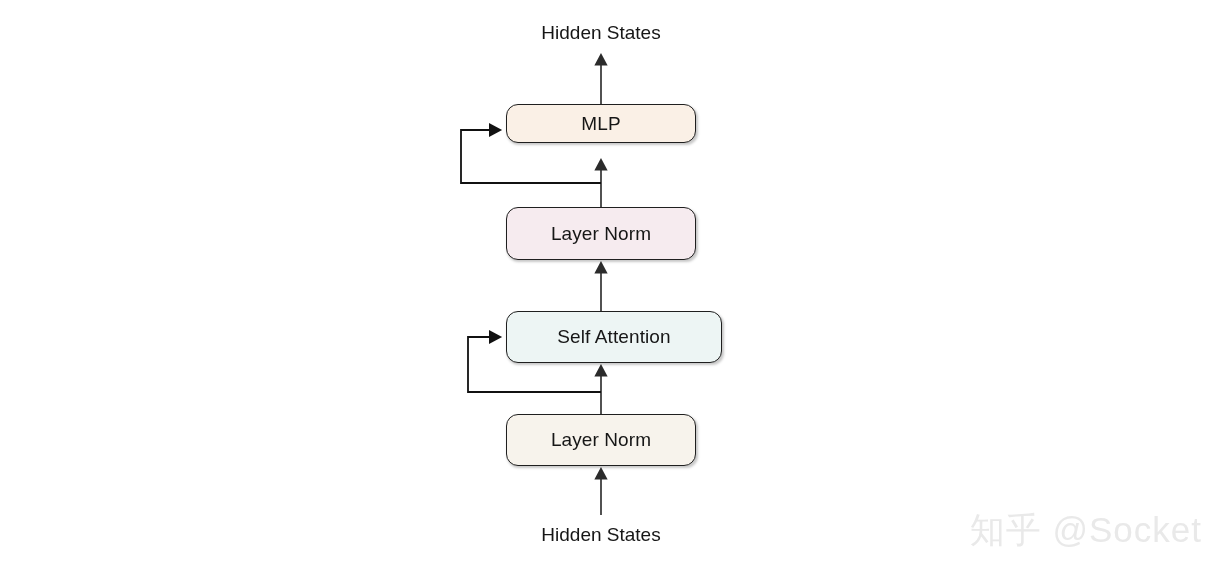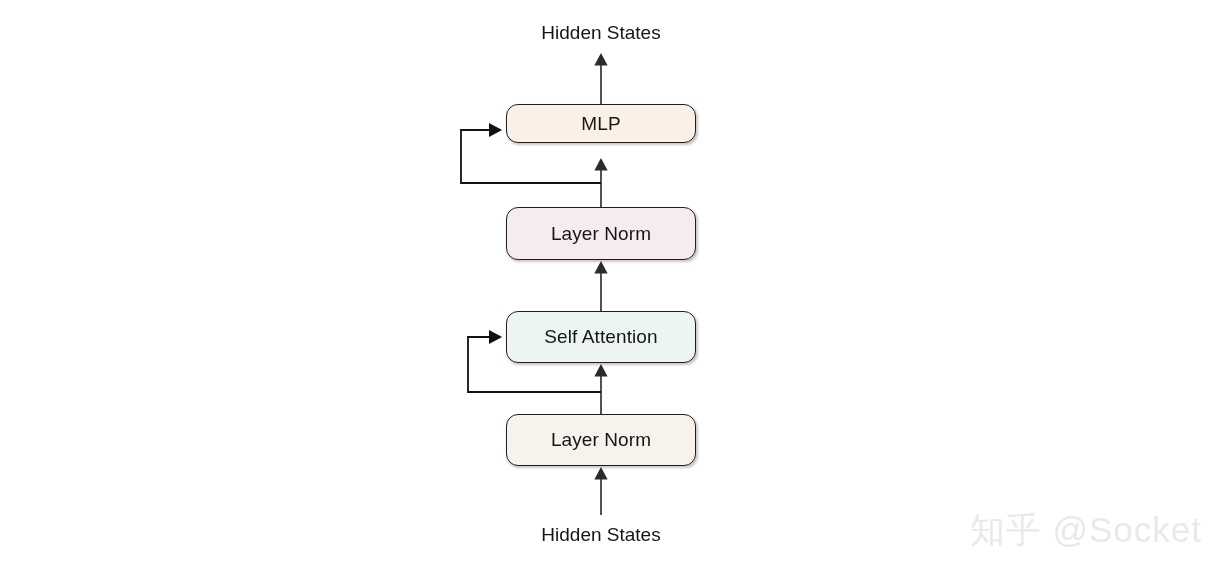--- a/index.html
+++ b/index.html
@@ -102,21 +102,21 @@
   </div>
 
   <div class="node" id="node-mlp" style="left:506px; top:104px; width:190px; height:39px; background:#faf0e6;">
     <span>MLP</span>
   </div>
 
   <div class="node" id="node-layer-norm-2" style="left:506px; top:207px; width:190px; height:53px; background:#f6ebef;">
     <span>Layer Norm</span>
   </div>
 
-  <div class="node" id="node-self-attention" style="left:506px; top:311px; width:190px; height:52px; background:#edf5f4;">
+  <div class="node" id="node-self-attention" style="left:506px; top:311px; width:216px; height:52px; background:#edf5f4;">
     <span>Self Attention</span>
   </div>
 
   <div class="node" id="node-layer-norm-1" style="left:506px; top:414px; width:190px; height:52px; background:#f7f3ec;">
     <span>Layer Norm</span>
   </div>
 
   <div class="io-label" style="left:0; top:524px; width:1202px; text-align:center;">
     <span>Hidden States</span>
   </div>

